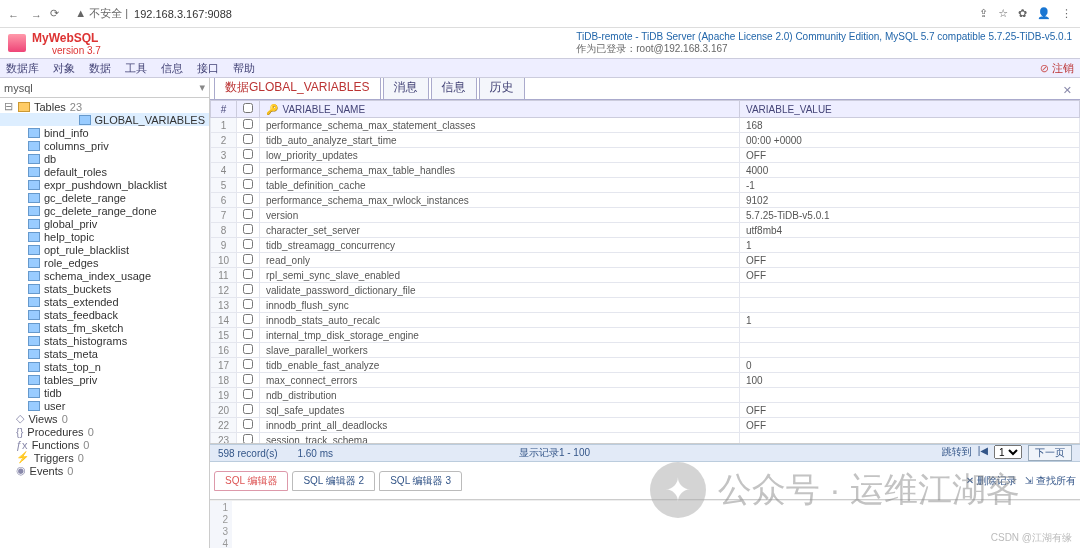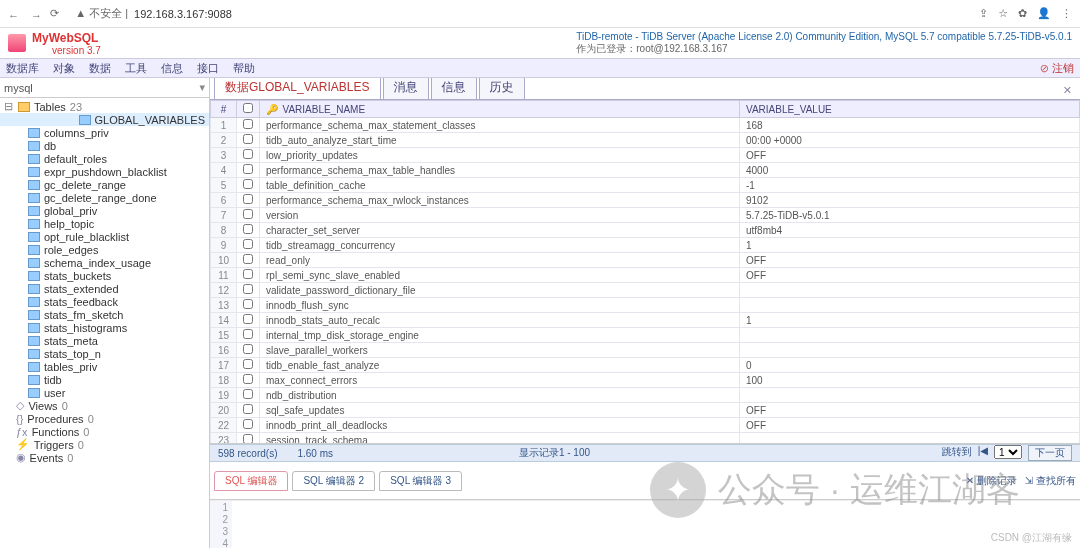--- a/index.html
+++ b/index.html
@@ -157,20 +157,24 @@
         <span>Tables</span>
         <span class="count">23</span>
       </div>
       <div id="tables-list">
           <div class="tree-row l2 sel">
             <span class="tree-ico ico-table"></span>
             <span>GLOBAL_VARIABLES</span>
           </div>
           <div class="tree-row l2">
             <span class="tree-ico ico-table"></span>
+            <span>bind_info</span>
+          </div>
+          <div class="tree-row l2">
+            <span class="tree-ico ico-table"></span>
             <span>columns_priv</span>
           </div>
           <div class="tree-row l2">
             <span class="tree-ico ico-table"></span>
             <span>db</span>
           </div>
           <div class="tree-row l2">
             <span class="tree-ico ico-table"></span>
             <span>default_roles</span>
           </div>

